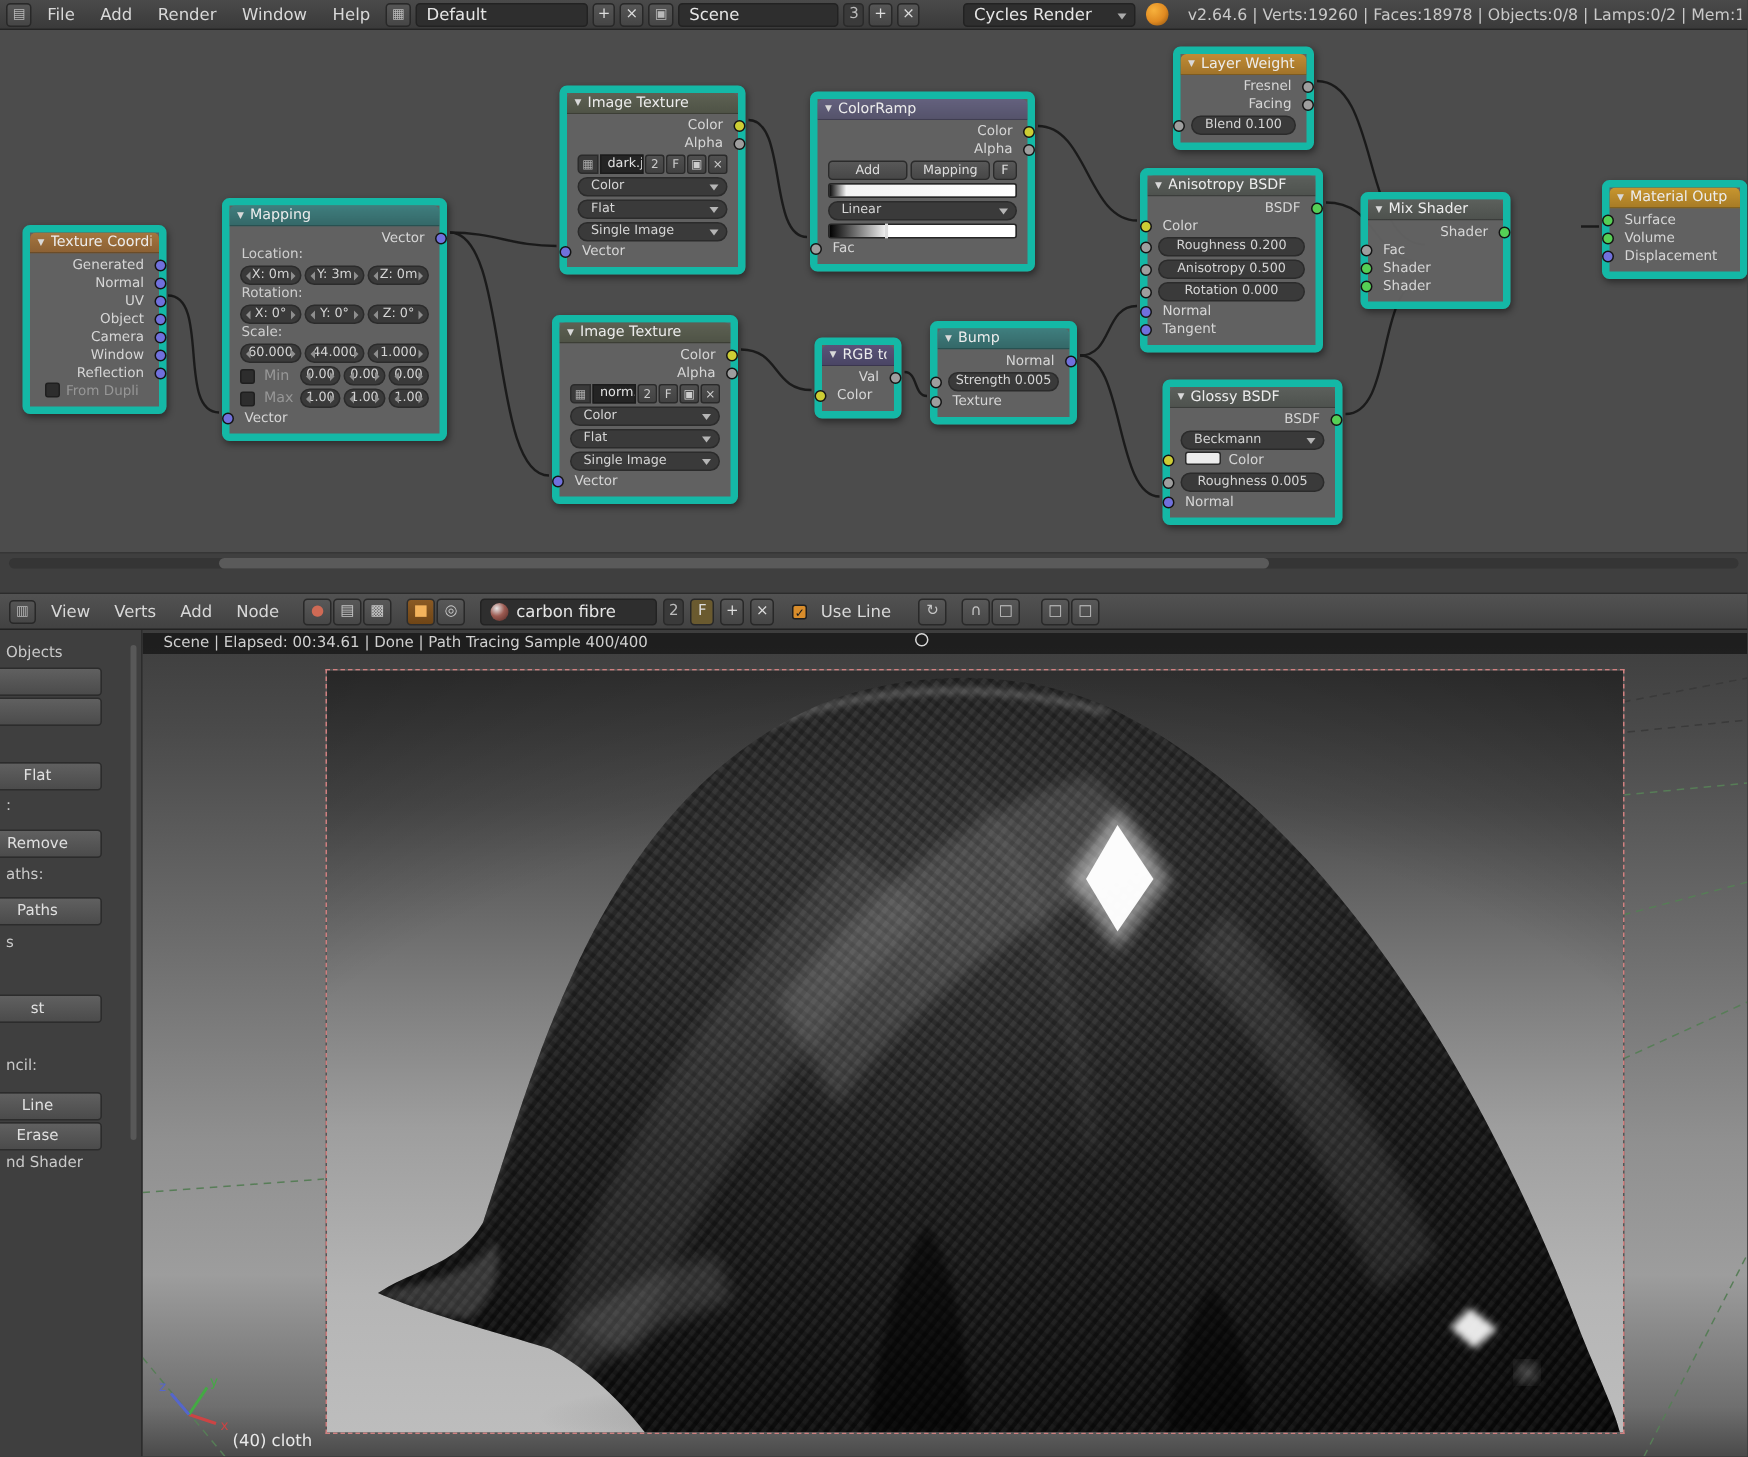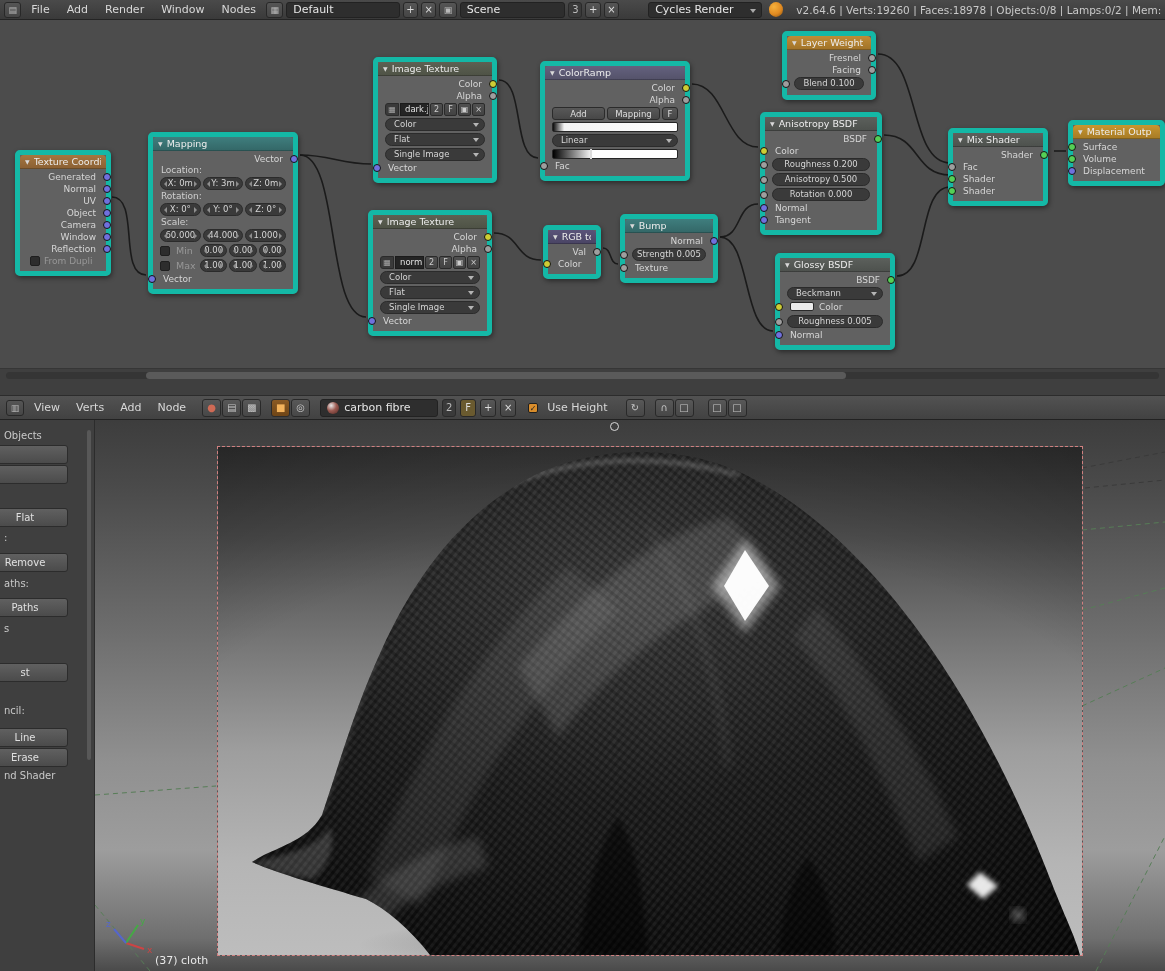--- a/index.html
+++ b/index.html
@@ -121,21 +121,21 @@
 <body>
 
 <div id="stage">
 
   <div id="topbar">
     <span class="hico">▤</span>
     <span class="menu">File</span>
     <span class="menu">Add</span>
     <span class="menu">Render</span>
     <span class="menu">Window</span>
-    <span class="menu">Nodes</span>
+    <span class="menu">Help</span>
 
     <span class="hico">▦</span>
     <span class="tfield" style="width:118px">
       <span>Default</span>
     </span>
     <span class="sqbtn">+</span>
     <span class="sqbtn">×</span>
 
     <span class="hico">▣</span>
     <span class="tfield" style="width:110px">
@@ -397,21 +397,21 @@
           </div>
         <div class="nrow" style="height:13px"><span class="sock si c-col"></span><span class="swatch"></span><span>Color</span></div>
         <div class="wrow">
             <span class="sock si c-val" style="top:4px"></span>
             <div class="wf">Roughness 0.005</div>
           </div>
         <div class="nrow"><span class="sock si c-vec"></span><span>Normal</span></div>
       </div>
     </div>
 
-    <div class="node" style="left:948px;top:108px;width:100px">
+    <div class="node" style="left:907px;top:108px;width:100px">
       <div class="nhead h-shd">
           <span class="tri">▼</span>
           <span class="ntitle">Mix Shader</span>
         </div>
       <div class="nbody">
         <div class="nrow right"><span>Shader</span><span class="sock so c-shd"></span></div>
         <div class="nrow"><span class="sock si c-val"></span><span>Fac</span></div>
         <div class="nrow"><span class="sock si c-shd"></span><span>Shader</span></div>
         <div class="nrow"><span class="sock si c-shd"></span><span>Shader</span></div>
       </div>
@@ -451,21 +451,21 @@
       <span class="matball"></span>
       <span>carbon fibre</span>
     </span>
     <span class="badge" style="height:18px;line-height:16px">2</span>
     <span class="sqbtn" style="height:18px;line-height:16px;background:#6a5a2f">F</span>
     <span class="sqbtn" style="height:18px;line-height:16px">+</span>
     <span class="sqbtn" style="height:18px;line-height:16px">×</span>
 
     <span style="display:flex;align-items:center;gap:5px;margin-left:8px">
       <span class="chk on">✓</span>
-      <span>Use Height</span>
+      <span>Use Line</span>
     </span>
 
     <span class="grp" style="margin-left:14px">
       <span class="hbtn">↻</span>
     </span>
     <span class="grp" style="margin-left:6px">
       <span class="hbtn">∩</span>
       <span class="hbtn">□</span>
     </span>
     <span class="grp" style="margin-left:10px">
@@ -566,20 +566,21 @@
           <path d="M 430 80 C 470 140 500 220 510 320" stroke="rgba(160,160,160,0.22)" stroke-width="3" fill="none" filter="url(#b6)"></path>
 
           <polygon points="527,92 562,139 527,186 494,139" fill="#ffffff" opacity="0.45" filter="url(#b6)"></polygon>
           <polygon points="527,103 551,139 527,174 506,139" fill="#ffffff" opacity="0.97"></polygon>
           <polygon points="762,425 780,439 765,452 749,438" fill="#ffffff" opacity="0.9" filter="url(#b3)"></polygon>
           <circle cx="800" cy="468" r="5" fill="#ffffff" opacity="0.55" filter="url(#b6)"></circle>
         </g>
       </svg>
     </div>
 
+    <div id="rstats">Scene | Elapsed: 00:34.61 | Done | Path Tracing Sample 400/400</div>
     <div id="origindot"></div>
 
     <div id="toolshelf">
       <span class="tlabel" style="top:10px">Objects</span>
       <div class="tbtn" style="top:25px"></div>
       <div class="tbtn" style="top:45px"></div>
       <div class="tbtn" style="top:88px">Flat</div>
       <span class="tlabel" style="top:112px">:</span>
       <div class="tbtn" style="top:133px">Remove</div>
       <span class="tlabel" style="top:158px">aths:</span>
@@ -595,16 +596,16 @@
 
     <svg id="axis" viewBox="0 0 48 48">
       <line x1="22" y1="27" x2="40" y2="33" stroke="#cc4444" stroke-width="2"></line>
       <line x1="22" y1="27" x2="34" y2="9" stroke="#44aa44" stroke-width="2"></line>
       <line x1="22" y1="27" x2="10" y2="13" stroke="#5566cc" stroke-width="2"></line>
       <text x="43" y="37" font-size="9" fill="#cc4444">x</text>
       <text x="36" y="8" font-size="9" fill="#44aa44">y</text>
       <text x="2" y="11" font-size="9" fill="#5566cc">z</text>
     </svg>
 
-    <div id="objlabel">(37) cloth</div>
+    <div id="objlabel">(40) cloth</div>
   </div>
 
 </div>
 
 </body></html>

